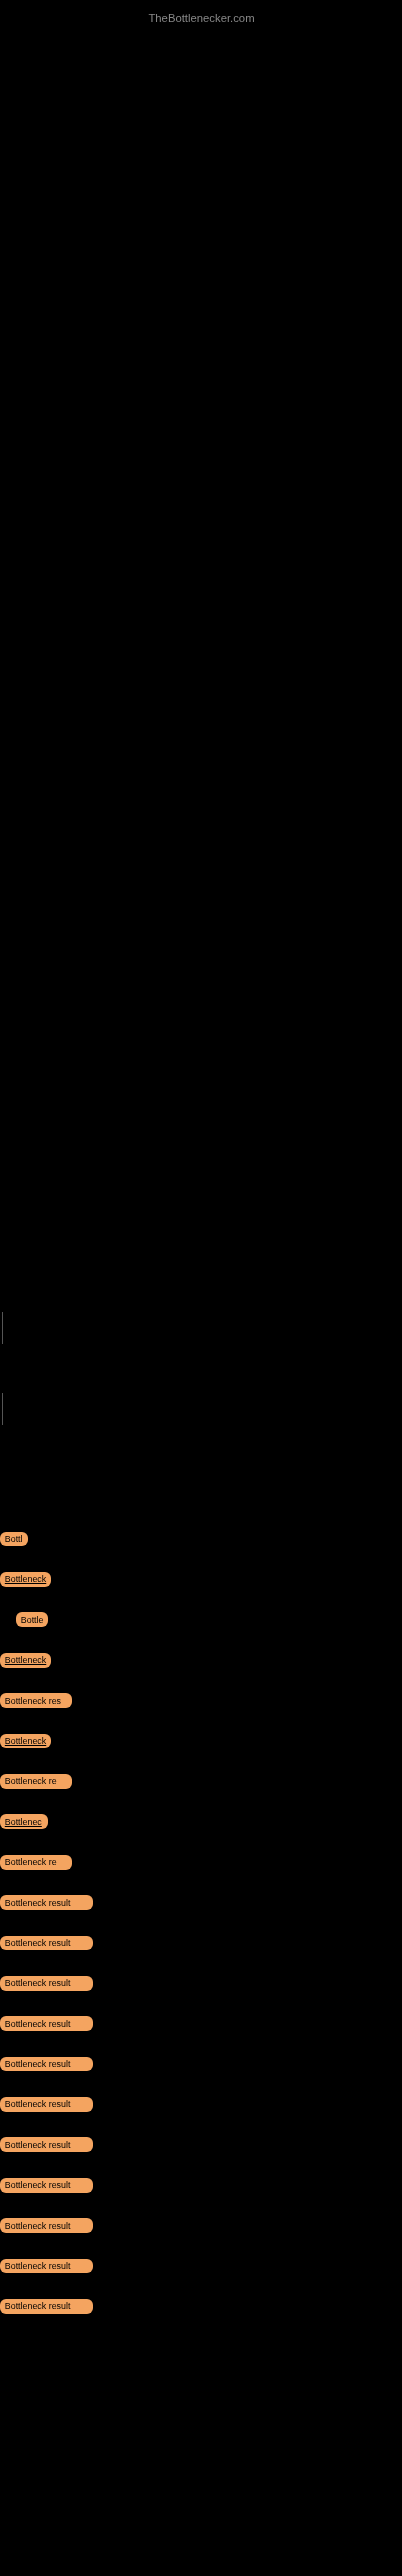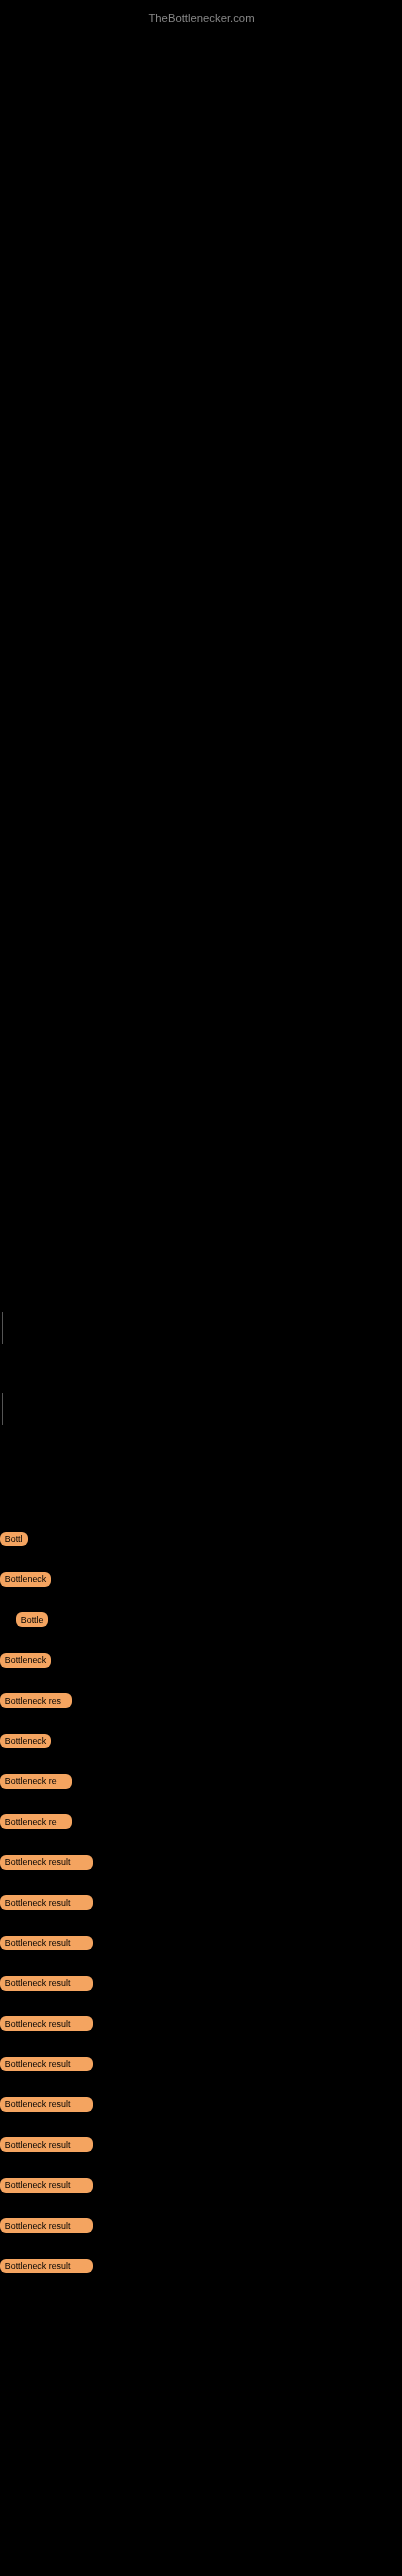--- a/index.html
+++ b/index.html
@@ -67,21 +67,21 @@
     .item-15 { margin-left: 0px; margin-bottom: 24px; }
     .item-16 { margin-left: 0px; margin-bottom: 24px; }
     .item-17 { margin-left: 0px; margin-bottom: 24px; }
     .item-18 { margin-left: 0px; margin-bottom: 24px; }
     .item-19 { margin-left: 0px; margin-bottom: 24px; }
     .item-20 { margin-left: 0px; margin-bottom: 24px; }
     .item-21 { margin-left: 0px; margin-bottom: 24px; }
 
     
     .w-short { min-width: 28px; }
-    .w-medium { min-width: 48px; }
+    .w-medium { min-width: 48px; text-decoration: underline; }
     .w-long { min-width: 72px; }
     .w-full { min-width: 93px; }
 
     .vertical-line {
       position: absolute;
       left: 1.6px;
       width: 1.6px;
       background-color: #555;
       height: 32px;
     }
@@ -97,20 +97,21 @@
 <div class="vertical-line vline-2"></div>
 
 <div class="bottleneck-labels-container">
 <div class="bottleneck-item item-1"><span class="bottleneck-badge w-short">Bottl</span></div>
     <div class="bottleneck-item item-2"><span class="bottleneck-badge w-medium">Bottleneck</span></div>
     <div class="bottleneck-item item-3"><span class="bottleneck-badge w-short">Bottle</span></div>
     <div class="bottleneck-item item-4"><span class="bottleneck-badge w-medium">Bottleneck</span></div>
     <div class="bottleneck-item item-5"><span class="bottleneck-badge w-long">Bottleneck res</span></div>
     <div class="bottleneck-item item-6"><span class="bottleneck-badge w-medium">Bottleneck</span></div>
     <div class="bottleneck-item item-7"><span class="bottleneck-badge w-long">Bottleneck re</span></div>
+    <div class="bottleneck-item item-8"><span class="bottleneck-badge w-medium">Bottlenec</span></div>
     <div class="bottleneck-item item-10"><span class="bottleneck-badge w-long">Bottleneck re</span></div>
     <div class="bottleneck-item item-11"><span class="bottleneck-badge w-full">Bottleneck result</span></div>
     <div class="bottleneck-item item-12"><span class="bottleneck-badge w-full">Bottleneck result</span></div>
     <div class="bottleneck-item item-13"><span class="bottleneck-badge w-full">Bottleneck result</span></div>
     <div class="bottleneck-item item-14"><span class="bottleneck-badge w-full">Bottleneck result</span></div>
     <div class="bottleneck-item item-15"><span class="bottleneck-badge w-full">Bottleneck result</span></div>
     <div class="bottleneck-item item-16"><span class="bottleneck-badge w-full">Bottleneck result</span></div>
     <div class="bottleneck-item item-17"><span class="bottleneck-badge w-full">Bottleneck result</span></div>
     <div class="bottleneck-item item-18"><span class="bottleneck-badge w-full">Bottleneck result</span></div>
     <div class="bottleneck-item item-19"><span class="bottleneck-badge w-full">Bottleneck result</span></div>

